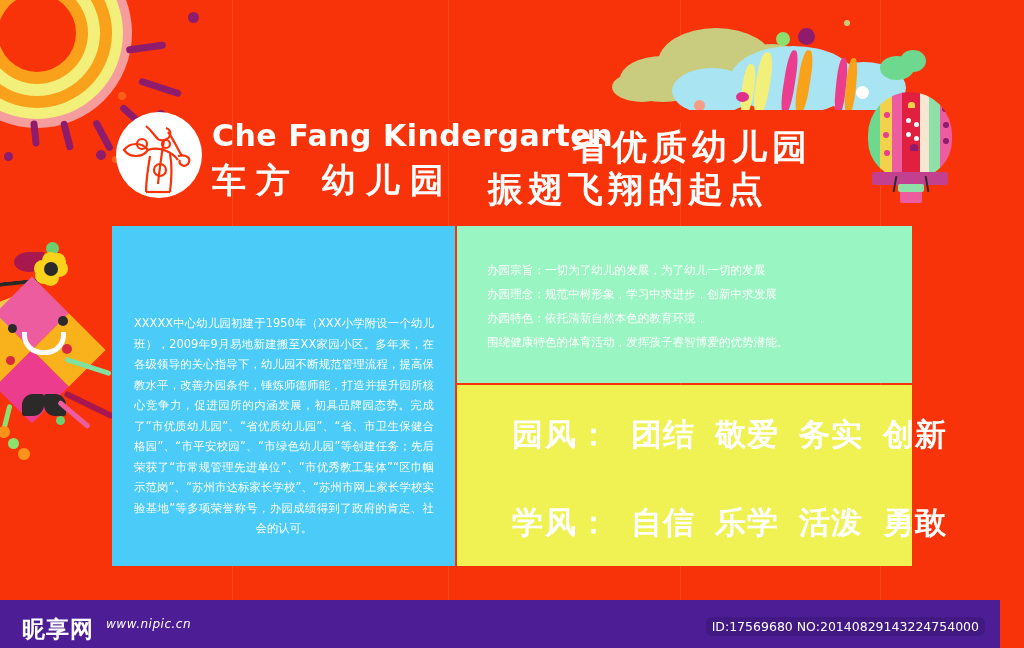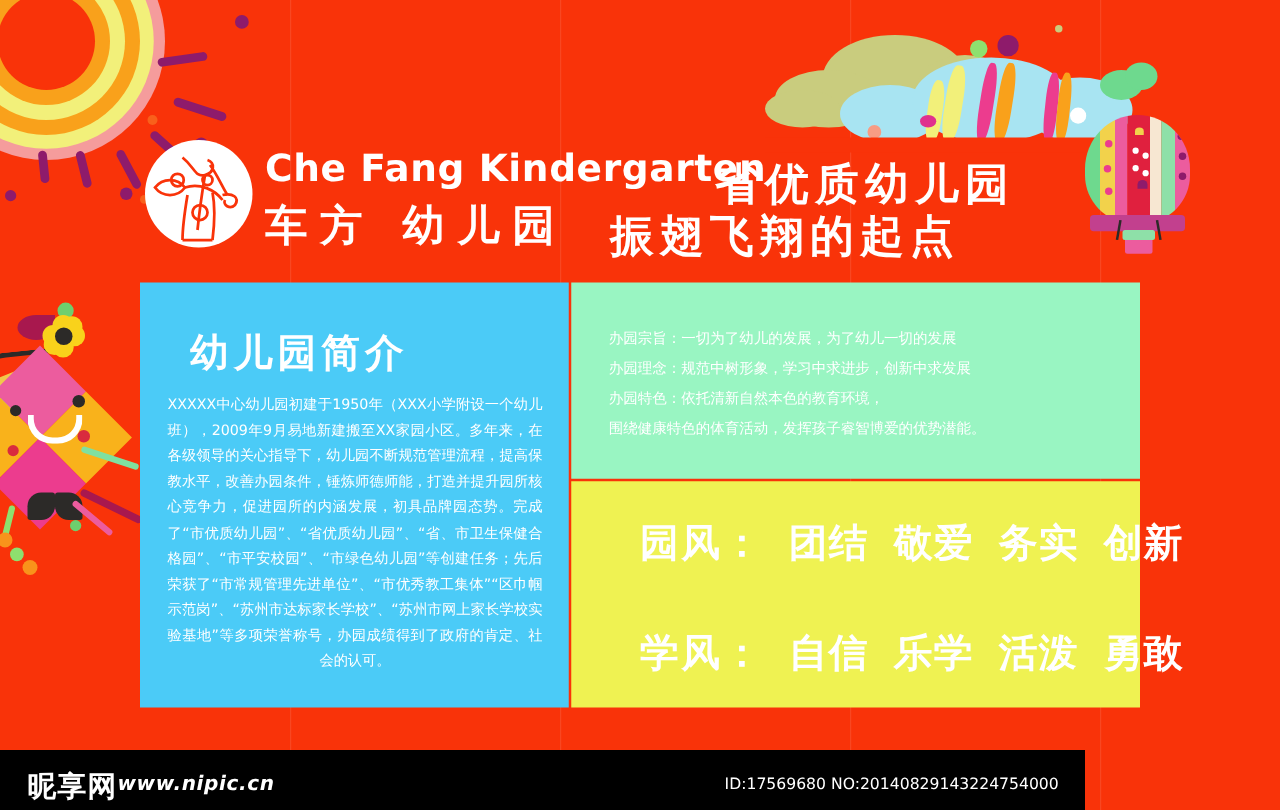--- a/index.html
+++ b/index.html
@@ -80,24 +80,24 @@
   .green-body div{white-space:nowrap;}
 
   .y-row{position:absolute;left:484px;color:#fff;font-weight:700;font-size:31px;white-space:nowrap;}
   .y-row .lbl{letter-spacing:2px;margin-left:28px;}
   .y-row .w{display:inline-block;margin-left:20px;letter-spacing:1px;}
   .yr1{top:414px;}
   .yr2{top:458px;}
   .yr3{top:502px;}
 
   
-  .footer{position:absolute;left:0;bottom:0;width:868px;height:48px;background:#000000;}
+  .footer{position:absolute;left:0;bottom:0;width:1000px;height:48px;background:#4c1d95;}
   .nipic-logo{position:absolute;left:22px;top:14px;color:#fff;font-size:23px;font-weight:700;letter-spacing:1px;
               -webkit-text-stroke:0;}
-  .nipic-url{position:absolute;left:94px;top:17px;color:#fff;font-size:16px;font-style:italic;font-weight:700;letter-spacing:.5px;}
+  .nipic-url{position:absolute;left:106px;top:17px;color:#fff;font-size:12px;font-style:italic;font-weight:400;letter-spacing:.5px;}
   .idbadge{position:absolute;right:15px;top:17px;background:rgba(0,0,0,0.12);color:#fff;font-size:12.5px;padding:2px 6px;white-space:nowrap;border-radius:6px;}
 </style>
 </head>
 <body>
 
 <div id="stage">
   <div class="bg"></div>
 
   <div class="guide" style="left:232px"></div>
   <div class="guide" style="left:448px"></div>
@@ -244,21 +244,20 @@
   </div>
   <div class="brand-en">Che Fang Kindergarten</div>
   <div class="brand-cn">车方 幼儿园</div>
   <div class="slogan1">省优质幼儿园</div>
   <div class="slogan2">振翅飞翔的起点</div>
 
   <div class="panel p-blue"></div>
   <div class="panel p-green"></div>
   <div class="panel p-yellow"></div>
 
-  <div class="intro-title">幼儿园简介</div>
   <div class="intro-body">XXXXX中心幼儿园初建于1950年（XXX小学附设一个幼儿班），2009年9月易地新建搬至XX家园小区。多年来，在各级领导的关心指导下，幼儿园不断规范管理流程，提高保教水平，改善办园条件，锤炼师德师能，打造并提升园所核心竞争力，促进园所的内涵发展，初具品牌园态势。完成了“市优质幼儿园”、“省优质幼儿园”、“省、市卫生保健合格园”、“市平安校园”、“市绿色幼儿园”等创建任务；先后荣获了“市常规管理先进单位”、“市优秀教工集体”“区巾帼示范岗”、“苏州市达标家长学校”、“苏州市网上家长学校实验基地”等多项荣誉称号，办园成绩得到了政府的肯定、社会的认可。</div>
 
   <div class="green-body">
     <div>办园宗旨：一切为了幼儿的发展，为了幼儿一切的发展</div>
     <div>办园理念：规范中树形象，学习中求进步，创新中求发展</div>
     <div>办园特色：依托清新自然本色的教育环境，</div>
     <div>围绕健康特色的体育活动，发挥孩子睿智博爱的优势潜能。</div>
   </div>
 
   <div class="y-row yr1">

